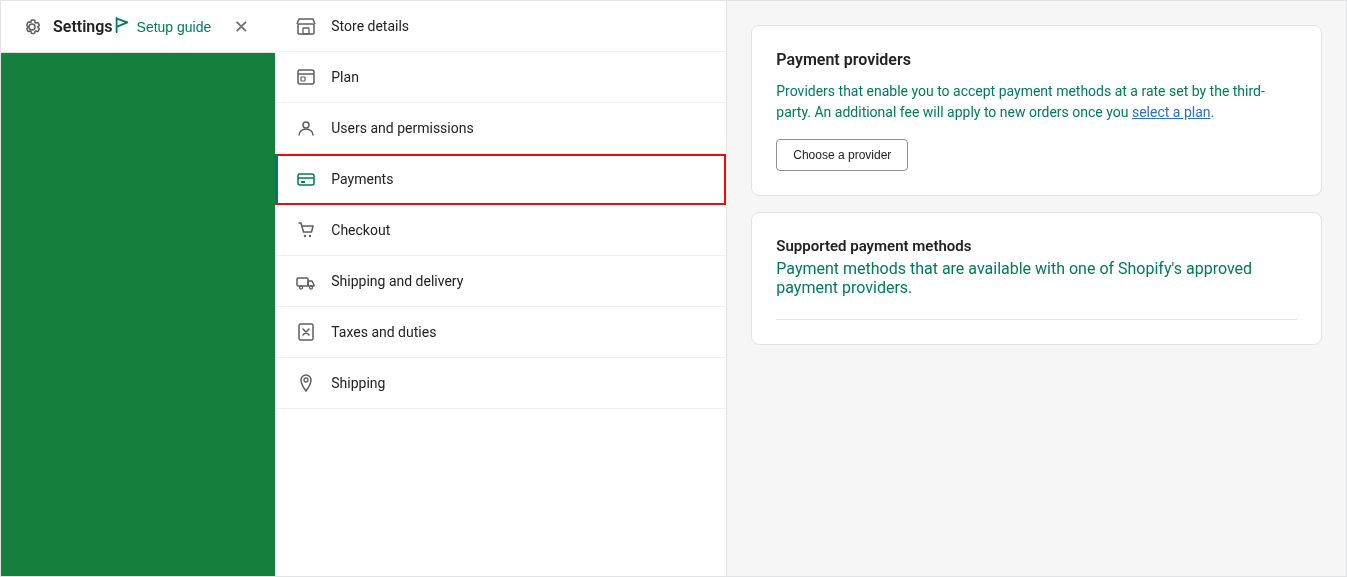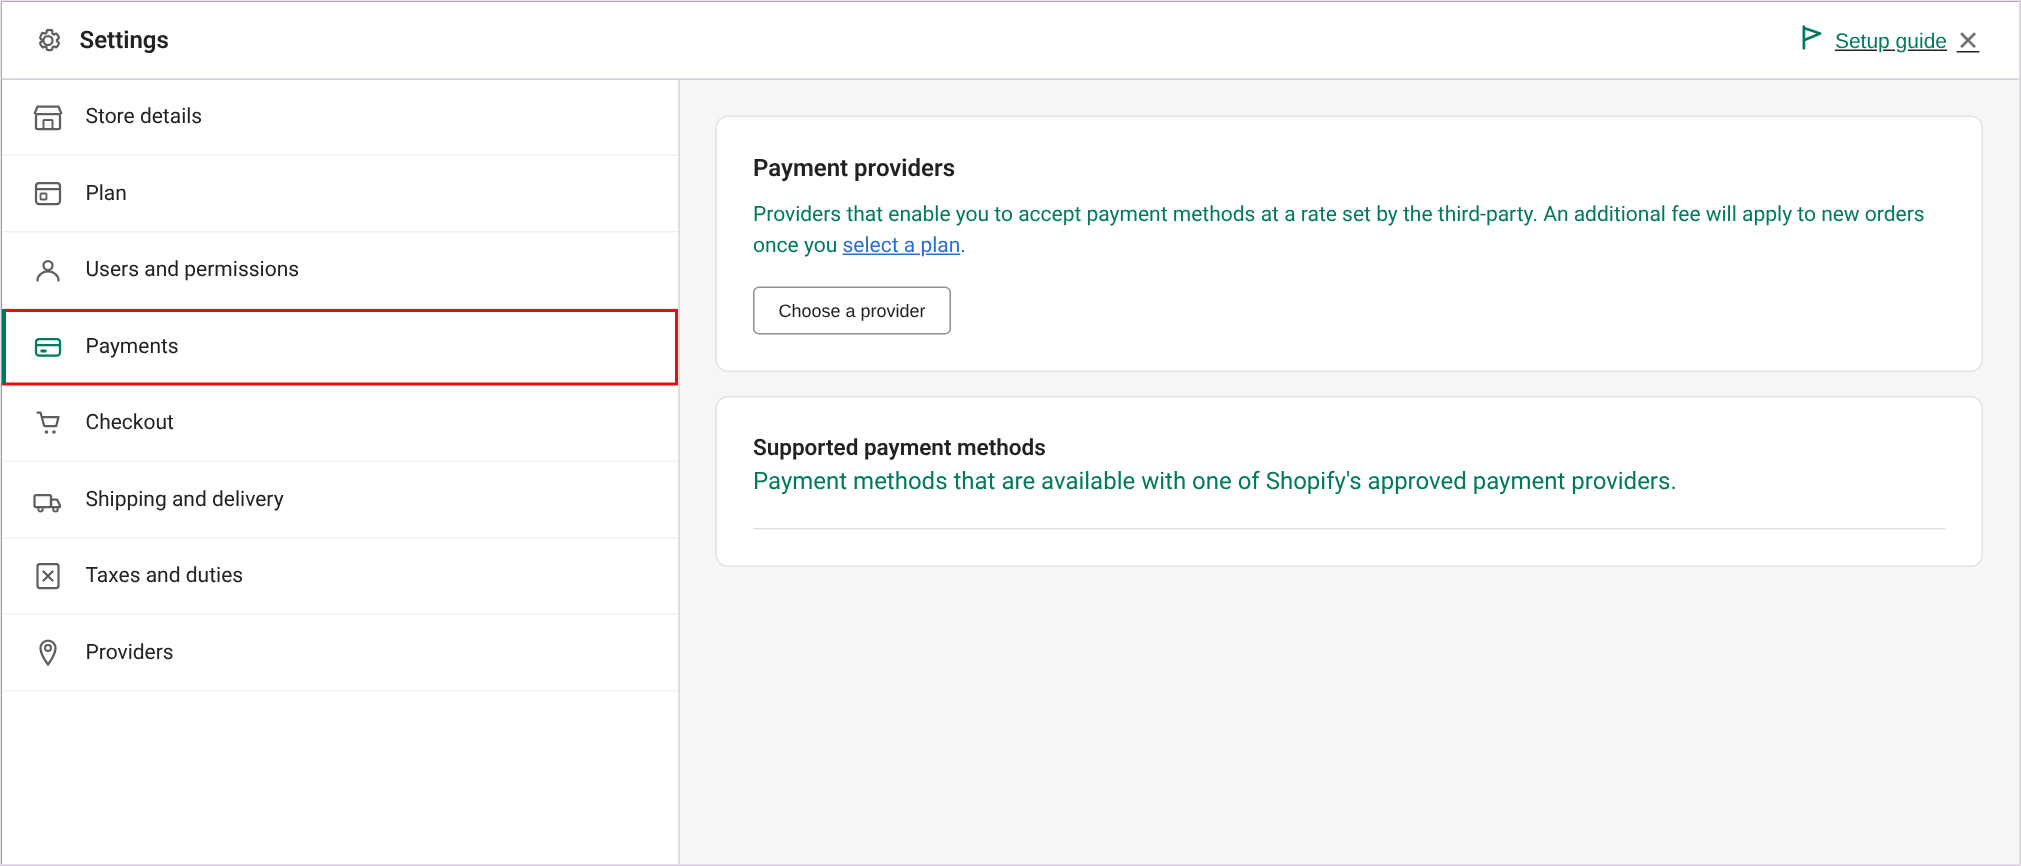--- a/index.html
+++ b/index.html
@@ -5,23 +5,22 @@
     * { box-sizing: border-box; margin: 0; padding: 0; }
     body {
       font-family: -apple-system, BlinkMacSystemFont, 'Segoe UI', Roboto, sans-serif;
       background: #f6f6f7;
       color: #202223;
       font-size: 14px;
     }
     .app-window {
       width: 1347px;
       height: 577px;
-      background: #701a75;
-      display: flex;
-      flex-direction: column;
+      background: #15803d;
+      display: flex;
       border: 1px solid #e1e3e5;
       overflow: hidden;
     }
     .top-bar {
       display: flex;
       align-items: center;
       justify-content: space-between;
       padding: 0 20px;
       height: 52px;
       background: #fff;
@@ -29,21 +28,21 @@
       flex-shrink: 0;
     }
     .top-bar-left {
       display: flex;
       align-items: center;
       gap: 10px;
     }
     .top-bar-right {
       display: flex;
       align-items: center;
-      text-decoration: underline;
+      gap: 16px;
     }
     .top-bar-title {
       font-size: 16px;
       font-weight: 600;
       color: #202223;
     }
     .setup-guide-btn {
       display: flex;
       align-items: center;
       gap: 6px;
@@ -293,21 +292,21 @@
         <span>Taxes and duties</span>
       </div>
 
       <div class="sidebar-item">
         <span class="sidebar-icon">
           <svg width="20" height="20" viewBox="0 0 20 20" fill="none" xmlns="http://www.w3.org/2000/svg">
             <path d="M10 2C7.24 2 5 4.24 5 7c0 4.25 5 11 5 11s5-6.75 5-11c0-2.76-2.24-5-5-5z" stroke="#5c5f62" stroke-width="1.5"></path>
             <circle cx="10" cy="7" r="2" stroke="#5c5f62" stroke-width="1.3"></circle>
           </svg>
         </span>
-        <span>Providers</span>
+        <span>Shipping</span>
       </div>
 
     </nav>
 
     <div class="content-area">
 
       <div class="card">
         <div class="card-title">Payment providers</div>
         <div class="card-description teal">
           <span>Providers that enable you to accept payment methods at a rate set by the third-party. An additional fee will apply to new orders once you </span><a href="#">select a plan</a><span>.</span>

